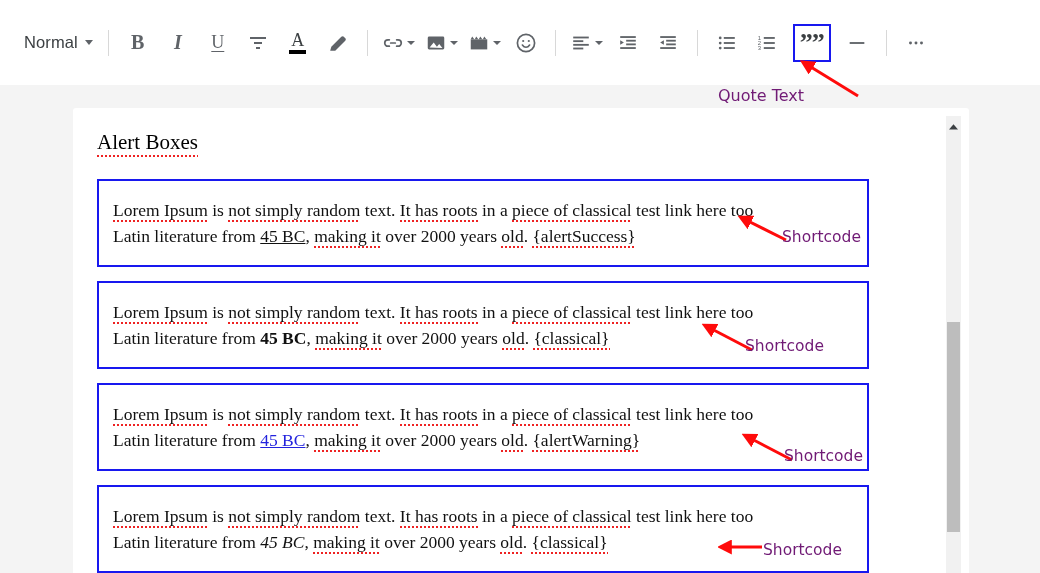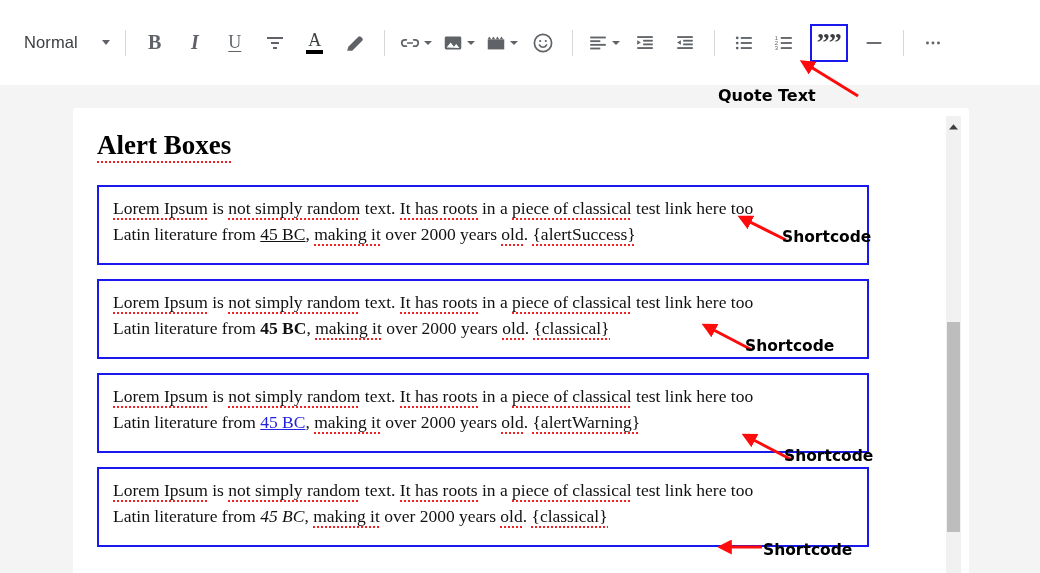--- a/index.html
+++ b/index.html
@@ -47,21 +47,21 @@
   }
   .tb-btn.active {
     border: 2px solid #1818ef;
     width: 38px;
     height: 38px;
     margin: 0 6px;
   }
   .style-select {
     display: flex;
     align-items: center;
-    gap: 24px;
+    gap: 7px;
     padding: 3px 6px 3px 10px;
     cursor: pointer;
   }
   .style-select .label {
     font-size: 16.5px;
     color: #3c4043;
     letter-spacing: .1px;
   }
   .caret {
     width: 0; height: 0;
@@ -100,42 +100,42 @@
   .page-inner {
     position: absolute;
     left: 0; top: 0;
     width: 866px;
     height: 465px;
     padding: 22px 0 0 24px;
     box-sizing: border-box;
   }
   .doc-title {
     font-family: "Liberation Serif", serif;
-    font-size: 27px;
-    font-weight: bold;
+    font-size: 21px;
+    font-weight: normal;
     color: #000;
     margin: 0 16px 22px 0;
     display: inline-block;
     background-image: linear-gradient(to right, #ee2222 0%, #ee2222 100%);
   }
   .sq {
     background-repeat: repeat-x;
     background-position: 0 100%;
     background-size: 4px 3px;
     background-image:
       radial-gradient(circle at 1px 2.4px, #ee2222 1.05px, rgba(0,0,0,0) 1.2px);
     padding-bottom: 2px;
   }
 
   .alert-box {
     border: 2px solid #1818ef;
     box-sizing: border-box;
     margin: 0 0 14px 0;
     width: 772px;
-    padding: 8px 18px 16px 14px;
+    padding: 16px 18px 16px 14px;
     background: #fff;
   }
   .alert-box p {
     margin: 0;
     font-family: "Liberation Serif", serif;
     font-size: 17.5px;
     line-height: 26px;
     color: #111;
     white-space: nowrap;
   }
@@ -167,26 +167,25 @@
     top: 206px;
     width: 13px;
     height: 210px;
     background: #bdbdbd;
     cursor: pointer;
   }
 
   
   .anno {
     position: absolute;
-    color: #000000;
+    color: #701a75;
     font-family: "DejaVu Sans", sans-serif;
     font-size: 15.5px;
     white-space: nowrap;
     pointer-events: none;
-    font-weight: bold;
   }
   .anno-quote { left: 718px; top: 86px; font-size: 16px; }
   .anno-sc1 { left: 782px; top: 228px; }
   .anno-sc2 { left: 745px; top: 337px; }
   .anno-sc3 { left: 784px; top: 447px; }
   .anno-sc4 { left: 763px; top: 541px; }
   .arrow-svg { position: absolute; pointer-events: none; }
 </style>
 </head>
 <body>

